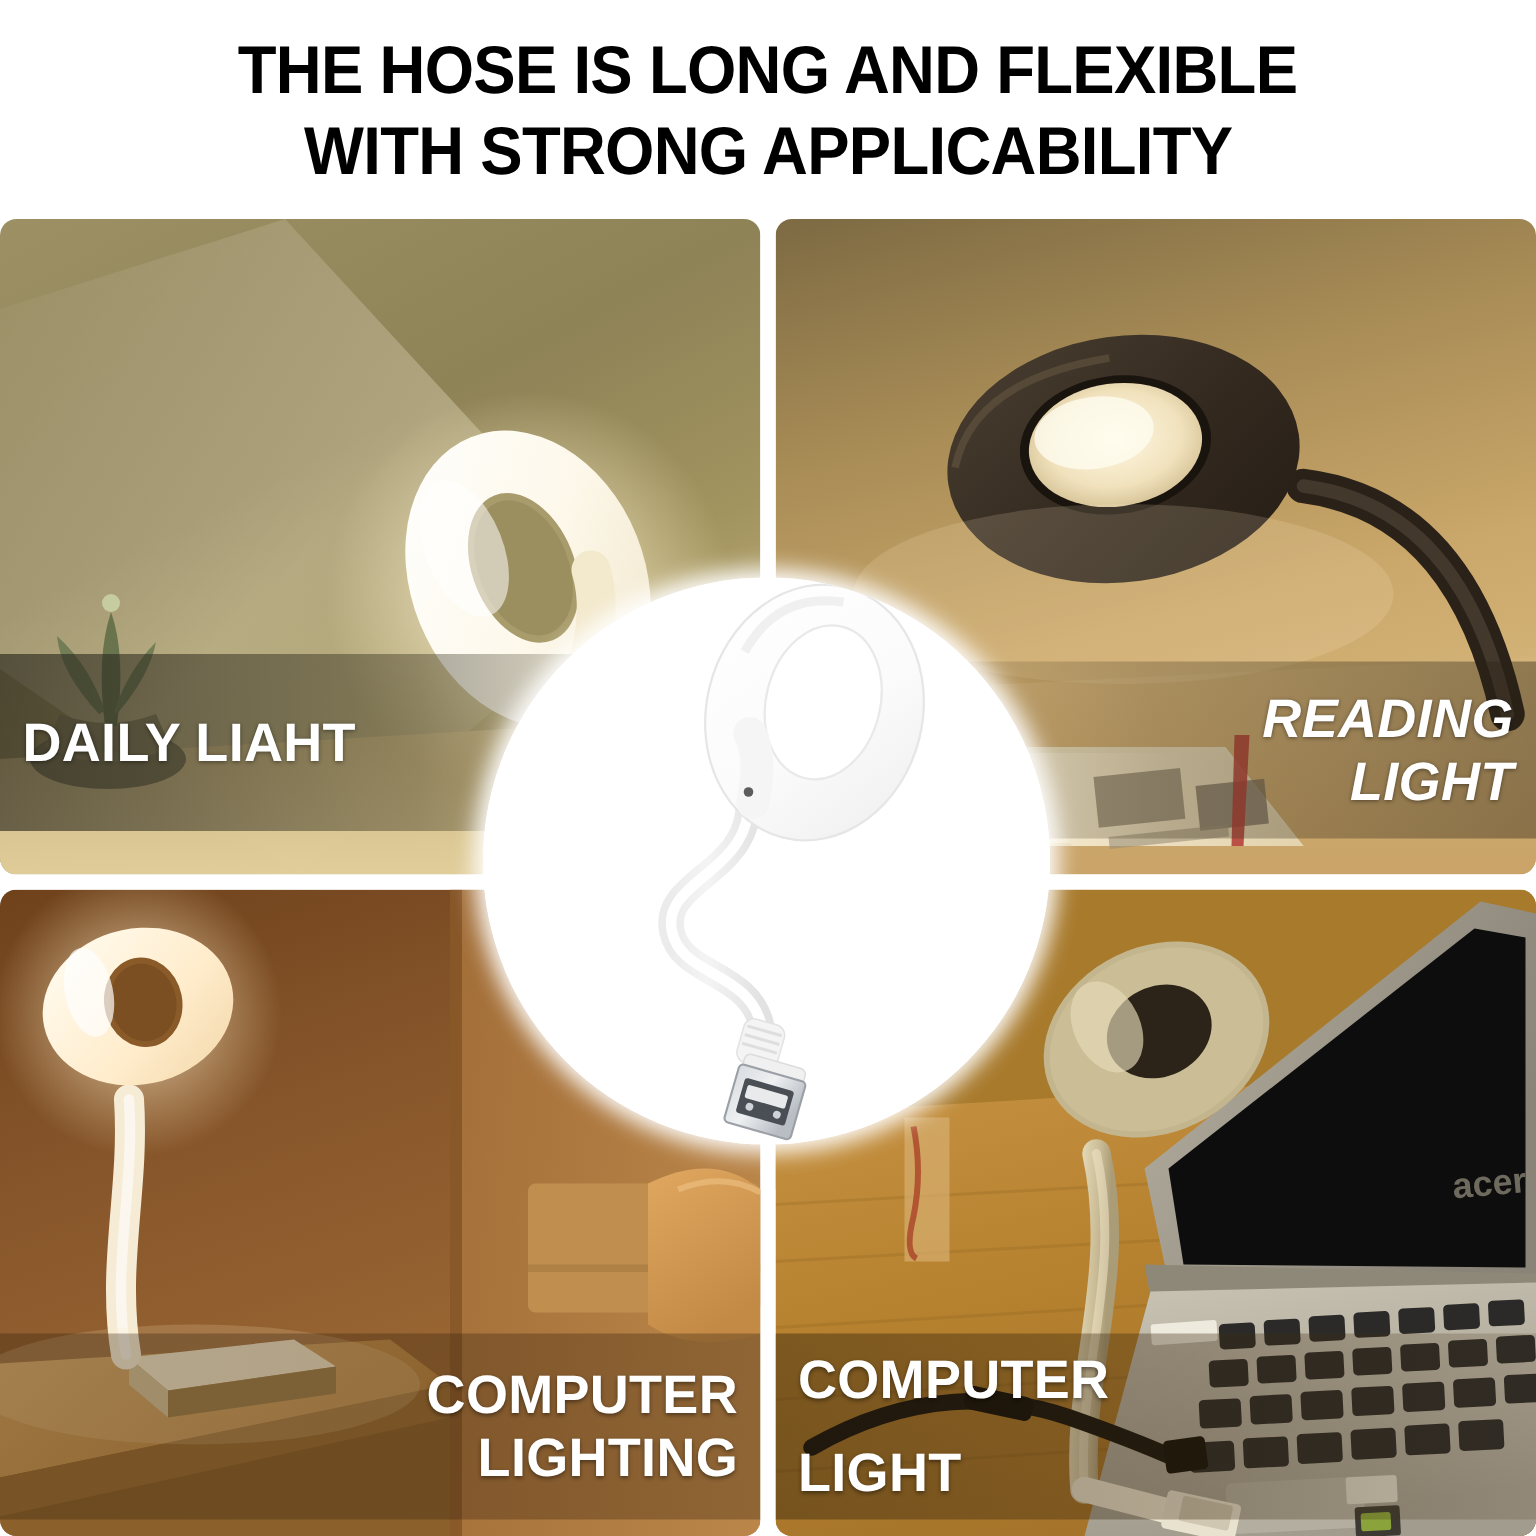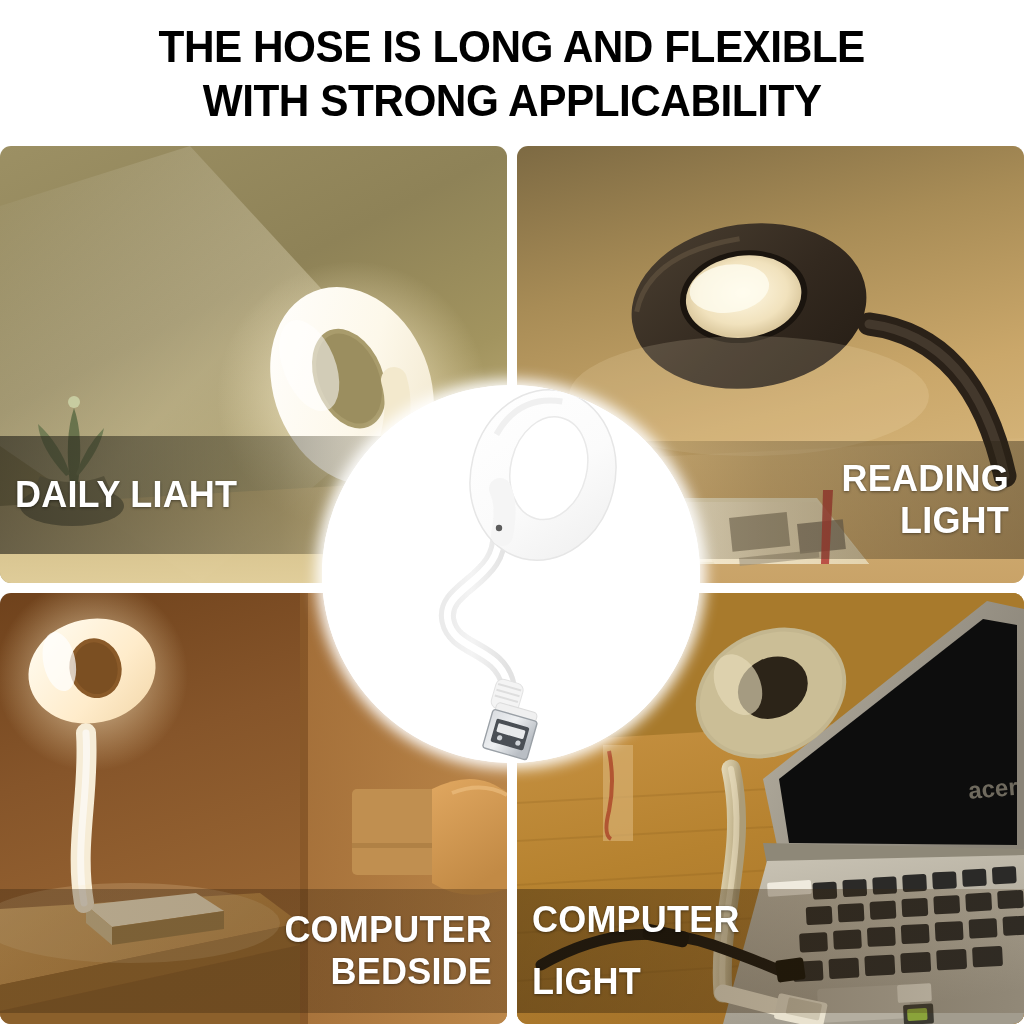--- a/index.html
+++ b/index.html
@@ -37,21 +37,21 @@
     position:absolute; left:0; width:100%;
     display:flex; flex-direction:column; justify-content:center;
     padding:8px 15px;
     color:#fff; font-weight:700; font-size:36px; line-height:42px;
     letter-spacing:0.2px;
     text-shadow:0 1px 3px rgba(0,0,0,0.45);
   }
   .cap-tl { top:290px; height:118px; align-items:flex-start;
             background:linear-gradient(90deg, rgba(35,33,25,0.62) 0%, rgba(60,55,35,0.42) 55%, rgba(90,82,50,0.12) 85%, rgba(110,100,60,0.02) 100%); }
   .cap-tr { top:295px; height:118px; align-items:flex-end; text-align:right;
-            background:linear-gradient(270deg, rgba(40,33,20,0.40) 0%, rgba(70,58,32,0.30) 50%, rgba(110,92,50,0.06) 90%, rgba(130,110,60,0.0) 100%); }
+            background:linear-gradient(270deg, rgba(40,33,20,0.40) 0%, rgba(70,58,32,0.30) 50%, rgba(110,92,50,0.06) 90%, rgba(130,110,60,0.0) 100%);font-style:italic; }
   .cap-bl { top:296px; height:124px; align-items:flex-end; text-align:right;
             background:linear-gradient(90deg, rgba(40,26,10,0.30) 0%, rgba(55,35,14,0.34) 45%, rgba(60,38,15,0.34) 100%); }
   .cap-br { top:296px; height:124px; align-items:flex-start;
             background:linear-gradient(90deg, rgba(45,30,10,0.42) 0%, rgba(60,40,14,0.34) 55%, rgba(70,48,18,0.18) 100%);gap:20px; }
 
   
   .hero-circle {
     position:absolute; left:322px; top:385px; width:378px; height:378px;
     border-radius:50%; background:#ffffff; overflow:hidden;
     box-shadow:0 0 14px 6px rgba(255,255,255,0.95);
@@ -260,21 +260,21 @@
         <ellipse cx="96" cy="76" rx="26" ry="30" fill="#8a5a29"></ellipse>
         <ellipse cx="96" cy="76" rx="22" ry="26" fill="#7b4f22"></ellipse>
         <ellipse cx="62" cy="62" rx="16" ry="30" fill="#ffffff" opacity="0.7"></ellipse>
       </g>
 
       <ellipse cx="130" cy="330" rx="150" ry="40" fill="#ffe9bb" opacity="0.18"></ellipse>
     </svg>
 
     <div class="caption cap-bl">
       <span>COMPUTER</span>
-      <span>BEDSIDE</span>
+      <span>LIGHTING</span>
     </div>
   </div>
 
   <div class="panel panel-br">
     <svg viewBox="0 0 507 431" preserveAspectRatio="xMidYMid slice">
       <defs>
         <linearGradient id="brWall" x1="0" y1="0" x2="0.3" y2="1">
           <stop offset="0%" stop-color="#a9762f"></stop>
           <stop offset="100%" stop-color="#c79council"></stop>
         </linearGradient>

